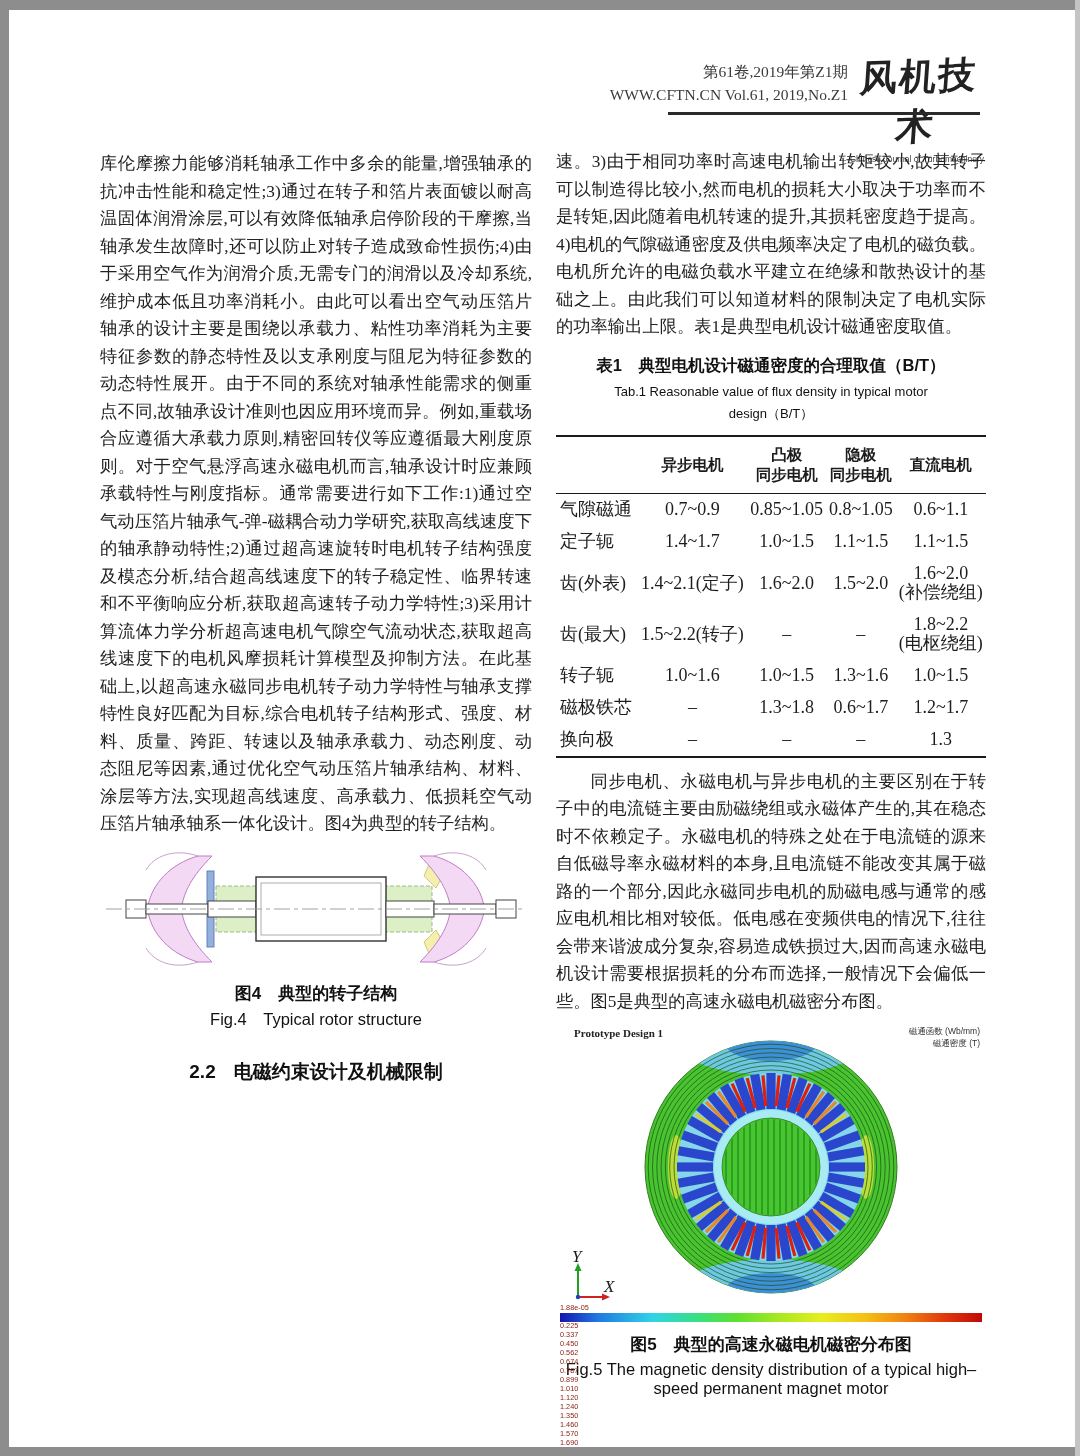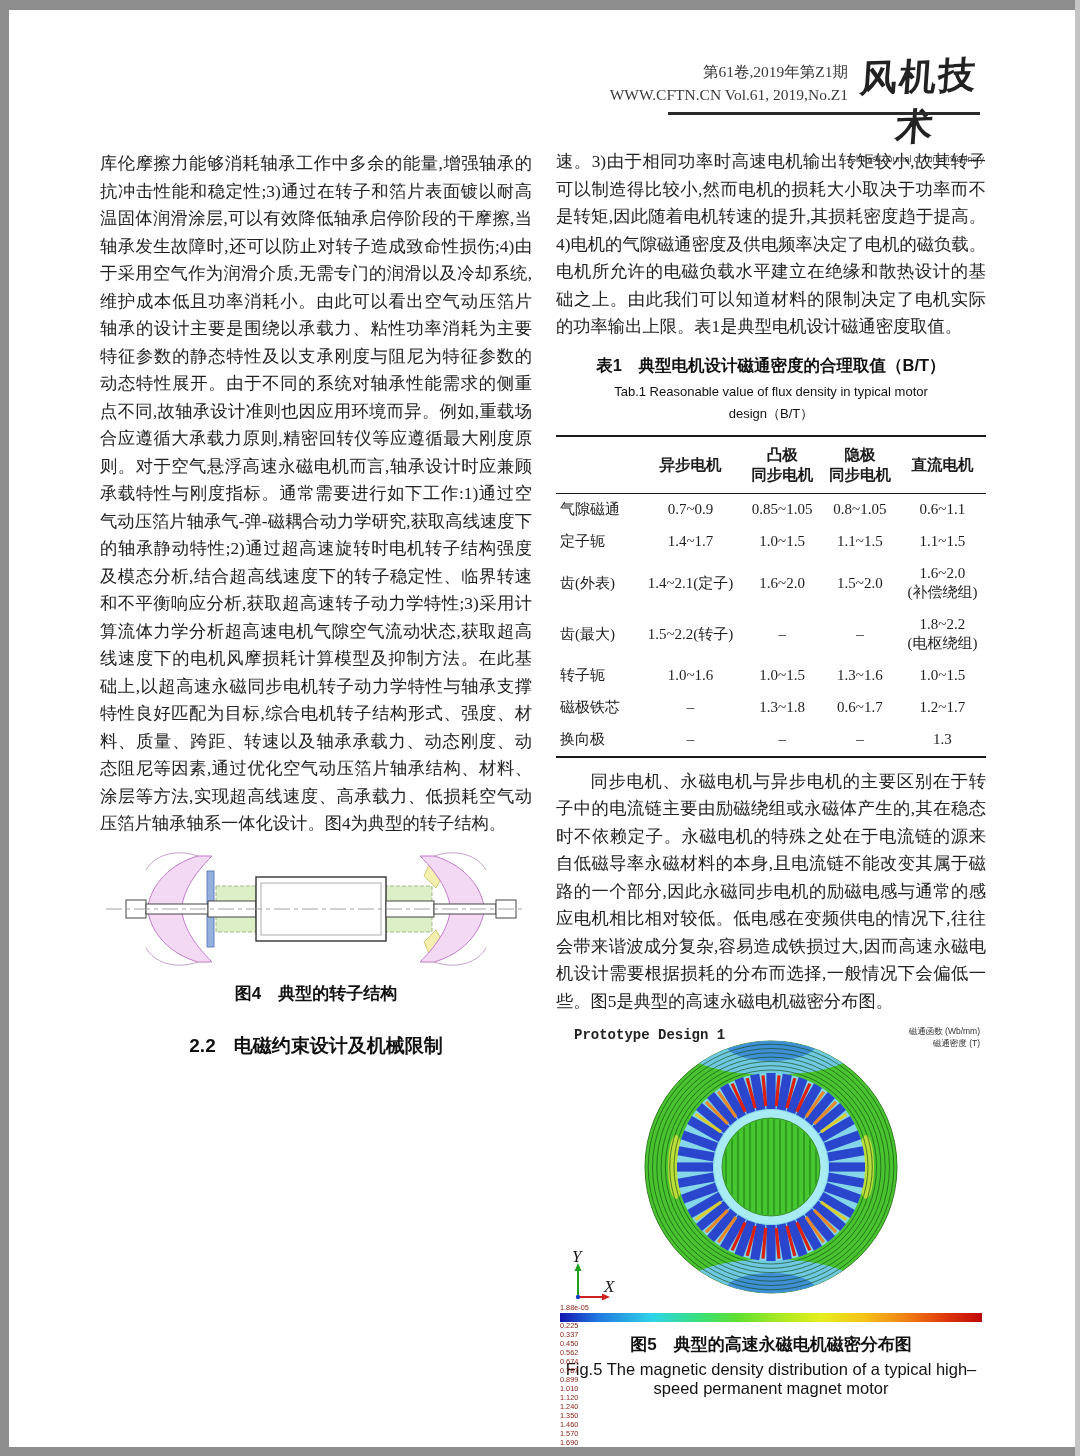--- a/index.html
+++ b/index.html
@@ -36,27 +36,27 @@
   .section-h{margin:28px 0 10px 0;font-size:19px;font-weight:bold;color:#111;font-family:"Liberation Sans",sans-serif;text-align:center;}
   .section-h .num{margin-right:18px;}
 
   
   .tbl-cap-cn{text-align:center;font-weight:bold;font-size:16.5px;margin-top:14px;color:#111;font-family:"Liberation Sans",sans-serif;}
   .tbl-cap-en{text-align:center;font-size:13px;line-height:22px;margin-top:4px;color:#111;font-family:"Liberation Sans",sans-serif;}
   table.tbl{width:100%;border-collapse:collapse;margin-top:10px;
     border-top:2.4px solid #1a1a1a;border-bottom:2.4px solid #1a1a1a;}
   table.tbl th{font-family:"Liberation Sans",sans-serif;font-weight:bold;font-size:15.5px;line-height:20px;
     padding:8px 2px;border-bottom:1.8px solid #1a1a1a;text-align:center;white-space:pre-line;}
-  table.tbl td{font-size:15px;line-height:19px;padding:6.5px 2px;text-align:center;white-space:pre-line;color:#1d1d1d;}
+  table.tbl td{font-size:18px;line-height:19px;padding:6.5px 2px;text-align:center;white-space:pre-line;color:#1d1d1d;}
   table.tbl td:first-child{text-align:left;padding-left:4px;}
   table.tbl th:first-child{width:19%;}
 
   
   .fig5-wrap{position:relative;margin-top:10px;height:300px;}
-  .fig5-lbl-tl{position:absolute;left:18px;top:2px;font-size:14px;font-weight:bold;font-family:Liberation Mono, monospace;color:#222;}
+  .fig5-lbl-tl{position:absolute;left:18px;top:2px;font-size:11px;font-weight:bold;font-family:Liberation Serif, serif;color:#222;}
   .fig5-lbl-tr{position:absolute;right:6px;top:0px;font-size:8.5px;line-height:12px;text-align:right;font-family:"Liberation Sans",sans-serif;color:#333;}
   .motor-svg{position:absolute;left:0px;top:10px;}
   .axis-marker{position:absolute;left:8px;top:228px;width:60px;height:56px;}
   .axis-y{position:absolute;left:16px;top:222px;font-size:17px;font-style:italic;font-family:"Liberation Serif",serif;}
   .axis-x{position:absolute;left:48px;top:252px;font-size:17px;font-style:italic;font-family:"Liberation Serif",serif;}
   .cbar-ticks{position:absolute;left:4px;top:278px;width:422px;display:flex;justify-content:space-between;flex-direction:column;}
   .cbar-ticks span{font-size:7.3px;color:#8a2418;font-family:"Liberation Sans",sans-serif;}
   .cbar{position:absolute;left:4px;top:288px;width:422px;height:9px;
     background:linear-gradient(90deg,#1515b0 0%,#2079e0 9%,#2fd4e8 22%,#38e07c 33%,#5fe030 42%,#a8e822 52%,#e6ee1e 62%,#f4c218 72%,#f08014 82%,#e03a0c 91%,#c00808 100%);}
 
@@ -106,20 +106,21 @@
     <rect x="108" y="57" width="48" height="16" fill="#ffffff" stroke="#444" stroke-width="1"></rect>
     <rect x="156" y="33" width="130" height="64" fill="#ffffff" stroke="#333" stroke-width="1.4"></rect>
     <rect x="161" y="39" width="120" height="52" fill="none" stroke="#777" stroke-width="0.6"></rect>
     <rect x="286" y="57" width="48" height="16" fill="#ffffff" stroke="#444" stroke-width="1"></rect>
     <rect x="334" y="60" width="62" height="10" fill="#ffffff" stroke="#444" stroke-width="1"></rect>
     <rect x="396" y="56" width="20" height="18" fill="#ffffff" stroke="#444" stroke-width="1"></rect>
 
     <line x1="6" y1="65" x2="426" y2="65" stroke="#999" stroke-width="0.9" stroke-dasharray="16 4 4 4"></line>
   </svg>
   <div class="fig-caption-cn">图4　典型的转子结构</div>
+  <div class="fig-caption-en">Fig.4　Typical rotor structure</div>
 
   <h2 class="section-h"><span class="num">2.2</span><span>电磁约束设计及机械限制</span></h2>
 
 </div>
 
 <div class="col col-right">
   <p class="para">速。3)由于相同功率时高速电机输出转矩较小,故其转子可以制造得比较小,然而电机的损耗大小取决于功率而不是转矩,因此随着电机转速的提升,其损耗密度趋于提高。4)电机的气隙磁通密度及供电频率决定了电机的磁负载。电机所允许的电磁负载水平建立在绝缘和散热设计的基础之上。由此我们可以知道材料的限制决定了电机实际的功率输出上限。表1是典型电机设计磁通密度取值。</p>
 
   <div class="tbl-cap-cn">表1　典型电机设计磁通密度的合理取值（B/T）</div>
   <div class="tbl-cap-en pre">Tab.1  Reasonable value of flux density in typical motor

